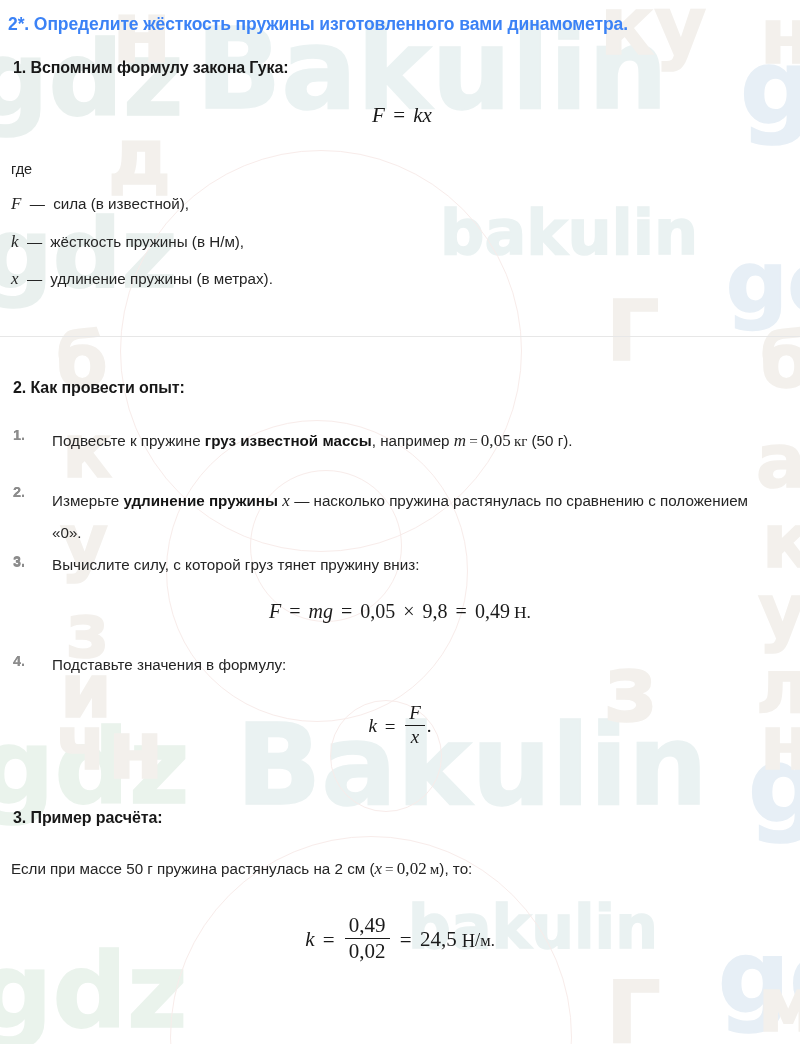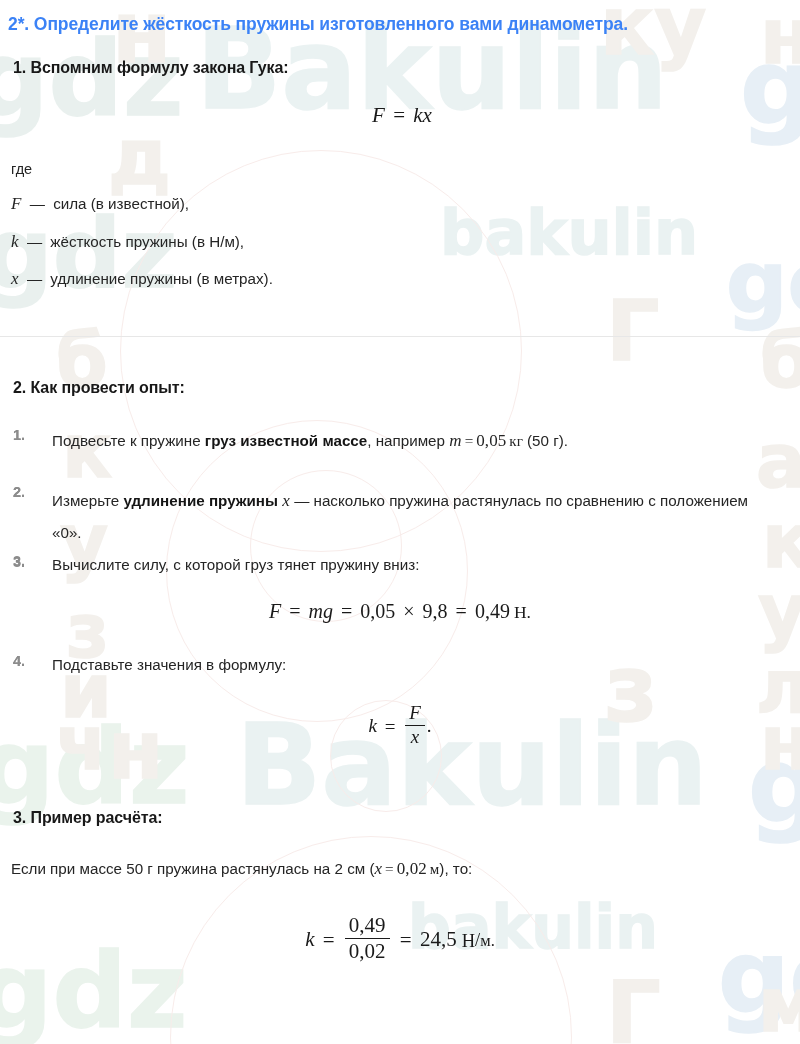--- a/index.html
+++ b/index.html
@@ -244,21 +244,21 @@
 
   <div style="margin:42px 18px 0 13px;">
     <div class="section-head">2. Как провести опыт:</div>
   </div>
 
   <ol class="steps" style="margin-top:22px;">
 
     <li style="padding-left:0;">
       <span style="position:absolute;left:13px;top:0;font-size:14.5px;font-weight:700;color:#8c8c8c;">1.</span>
       <div class="step-body" style="margin:30px 24px 0 52px;">
-        <span>Подвесьте к пружине </span><b>груз известной массе</b><span>, например </span><span class="m mi">m</span><span class="mop">=</span><span class="m mn">0,05</span><span class="munit">кг</span><span> (50 г).</span>
+        <span>Подвесьте к пружине </span><b>груз известной массы</b><span>, например </span><span class="m mi">m</span><span class="mop">=</span><span class="m mn">0,05</span><span class="munit">кг</span><span> (50 г).</span>
       </div>
     </li>
 
     <li style="padding-left:0;margin-top:18px;">
       <span style="position:absolute;left:13px;top:0;font-size:14.5px;font-weight:700;color:#8c8c8c;">2.</span>
       <div class="step-body" style="margin:30px 40px 0 52px;line-height:1.95;">
         <span>Измерьте </span><b>удлинение пружины</b> <span class="m mi">x</span><span> — насколько пружина растянулась по сравнению с положением «0».</span>
       </div>
     </li>
 

